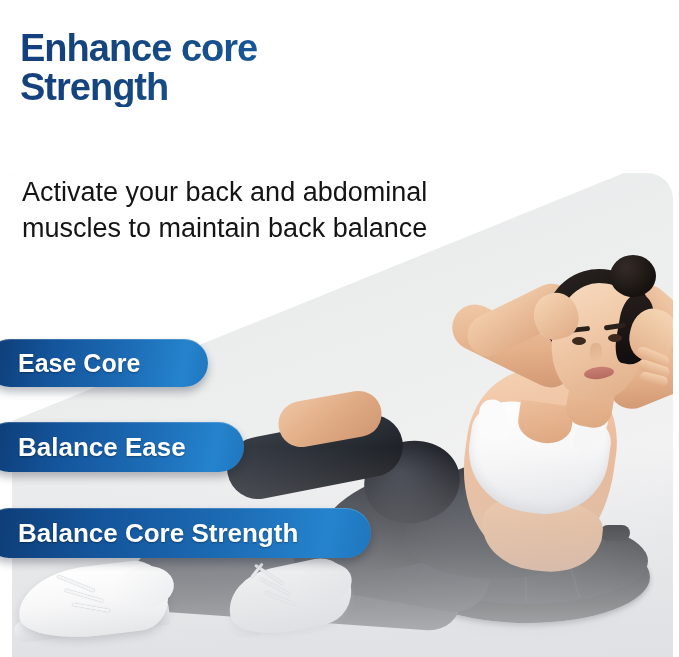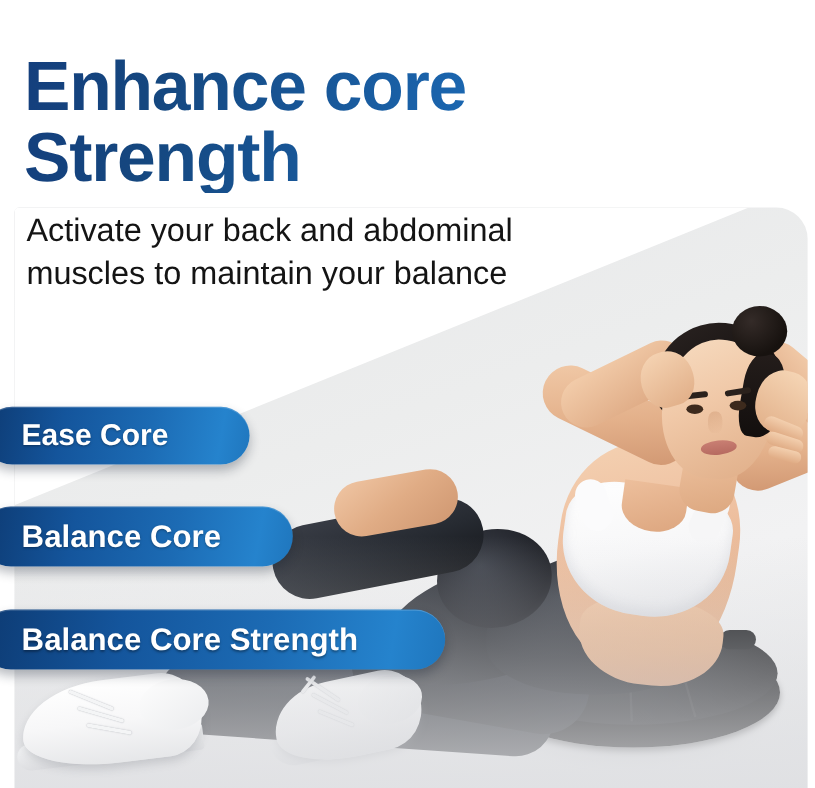--- a/index.html
+++ b/index.html
@@ -21,21 +21,21 @@
     clip-path:polygon(0 0, 612px 0, 0 248px);
   }
   .panel-soft{
     position:absolute;left:0;bottom:0;width:100%;height:210px;
     background:linear-gradient(to top,rgba(222,223,226,.85),rgba(236,237,238,0));
   }
 
   
   .headline{
     position:absolute;left:20px;top:4px;width:620px;
-    font-size:58px;line-height:1.02;font-weight:bold;letter-spacing:-1px;
+    font-size:38px;line-height:1.02;font-weight:bold;letter-spacing:-1px;
     background:linear-gradient(100deg,#143f7d 0%,#15477f 18%,#1a63ab 55%,#1e78c8 78%,#1b74c2 100%);
     -webkit-background-clip:text;background-clip:text;color:transparent;
     -webkit-text-fill-color:transparent;
     text-shadow:none;
   }
   .headline .l2{display:block;}
 
   
   .subtitle{
     position:absolute;left:22px;top:163px;width:520px;
@@ -378,26 +378,26 @@
   <div class="lace ll2"></div>
   <div class="lace ll3"></div>
 
   <h1 class="headline">
     <span>Enhance core</span>
     <span class="l2">Strength</span>
   </h1>
 
   <p class="subtitle">
     <span>Activate your back and abdominal</span>
-    <span>muscles to maintain your balance</span>
+    <span>muscles to maintain back balance</span>
   </p>
 
   <div class="pill pill-1">
     <span>Ease Core</span>
   </div>
   <div class="pill pill-2">
-    <span>Balance Core</span>
+    <span>Balance Ease</span>
   </div>
   <div class="pill pill-3">
     <span>Balance Core Strength</span>
   </div>
 
 </div>
 
 </body></html>

